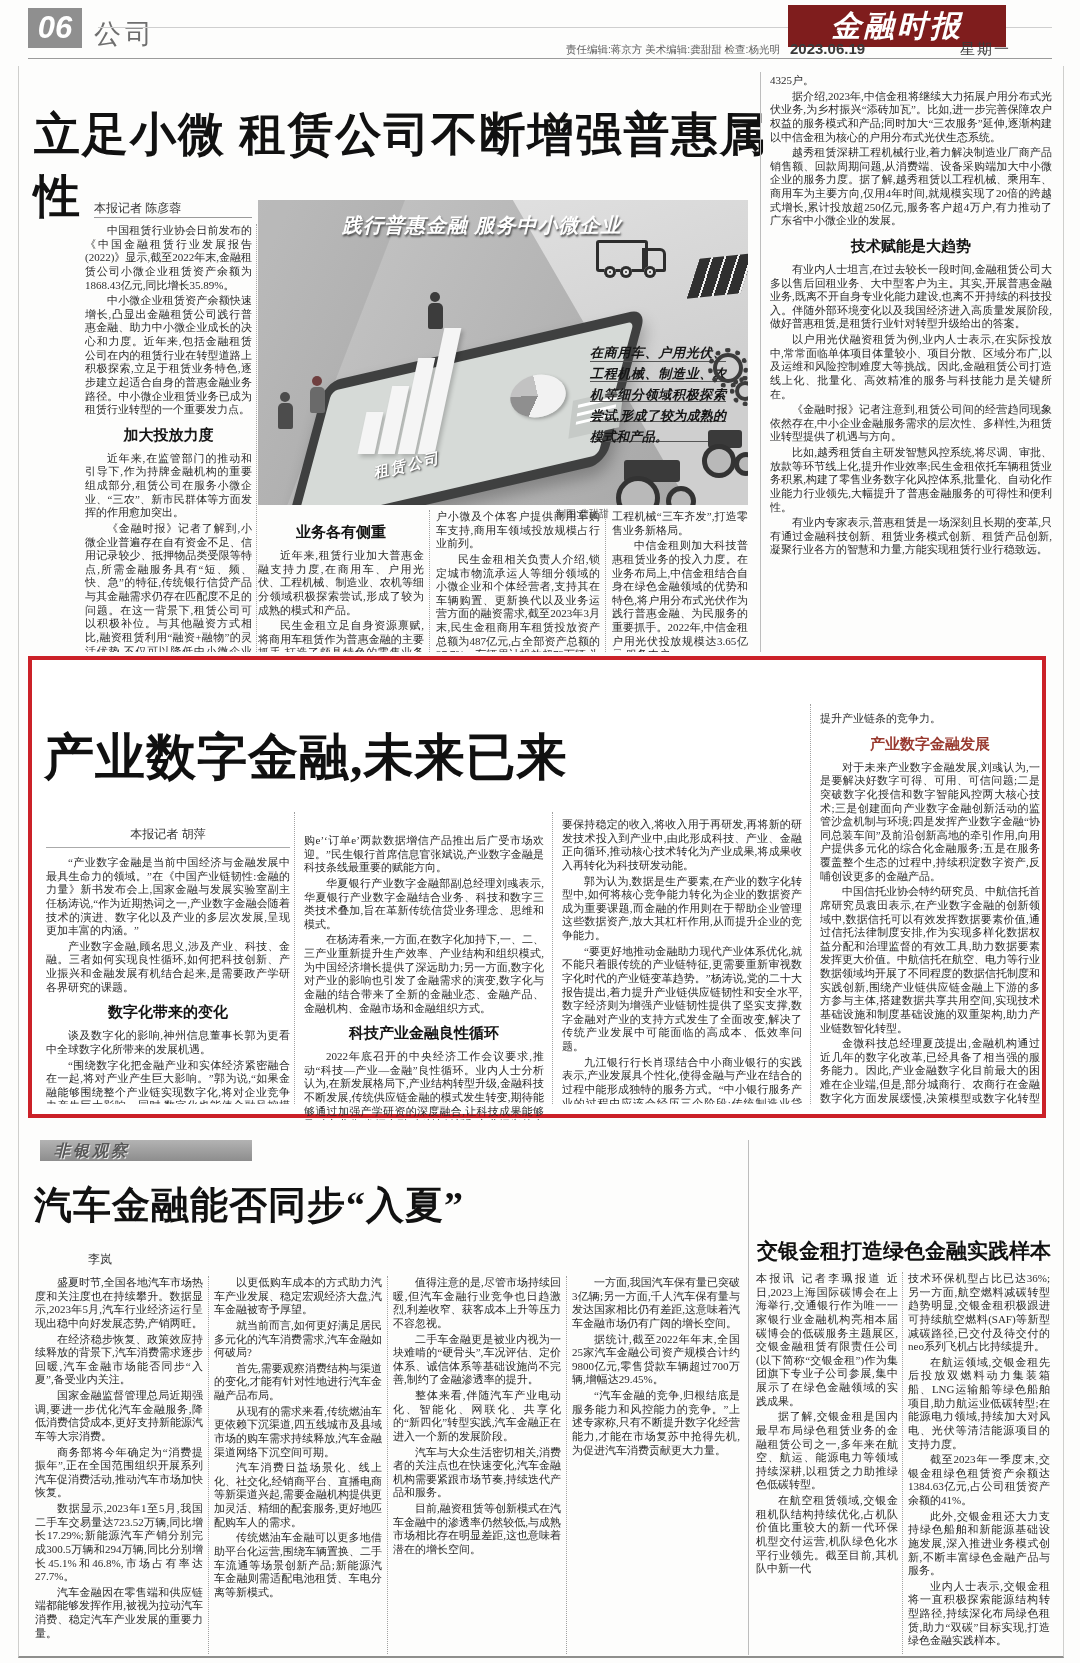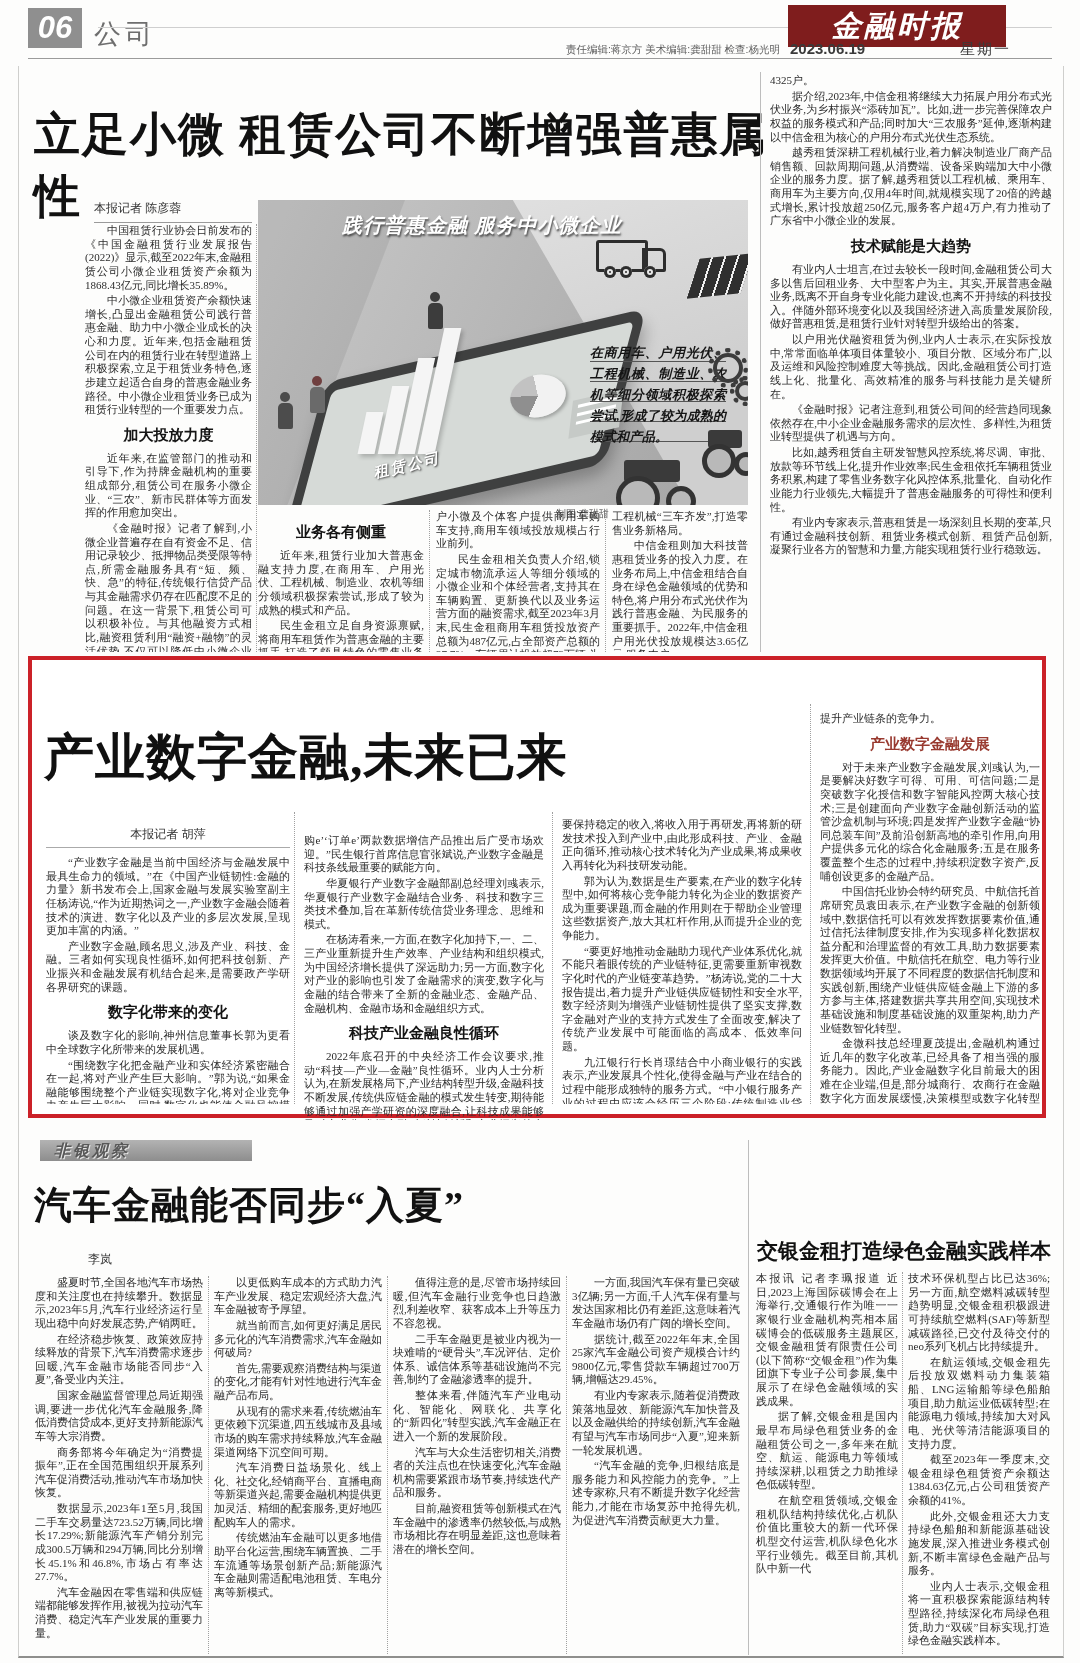--- a/index.html
+++ b/index.html
@@ -24,21 +24,21 @@
   .para{text-indent:2em;text-align:justify;font-size:11px;line-height:1.24;margin:0 0 2px;}
   .para.ni{text-indent:0;}
   .subhead{font:700 15px "Liberation Sans","DejaVu Sans",sans-serif;text-align:center;margin:9px 0 7px;color:#141414;}
   .subhead.red{color:#993a30;}
   .col{position:absolute;overflow:hidden;}
   .vdot{position:absolute;border-left:1px dotted #a0a0a0;}
   .vsol{position:absolute;border-left:1px solid #bdbdbd;}
   
   .lead-headline{left:34px;top:92px;width:740px;font-weight:900;font-size:46px;letter-spacing:2px;color:#111;margin-top:12px;}
   .byline-sm{font:12px "Liberation Sans",sans-serif;color:#333;}
-  .lead-byline{left:94px;top:200px;width:158px;border-bottom:1px solid #9a9a9a;padding-bottom:5px;}
+  .lead-byline{left:94px;top:200px;width:158px;border-bottom:1px solid #9a9a9a;}
   
   .illo{left:258px;top:200px;width:490px;height:305px;overflow:hidden;
         background:linear-gradient(160deg,#e6e6e6 0%,#cfcfcf 70%);}
   .illo-band{position:absolute;inset:0;background:linear-gradient(115deg,#c9c9c9,#a3a3a3);
         clip-path:polygon(0% 0%,52% 0%,88% 100%,0% 100%);}
   .illo-wedge{position:absolute;inset:0;background:rgba(0,0,0,.07);clip-path:polygon(0 0,30% 0,6% 100%,0 100%);}
   .illo-title{position:absolute;left:84px;top:12px;font:italic 900 20px "Liberation Sans",sans-serif;color:#fff;
         text-shadow:1px 2px 2px #4c4c4c;letter-spacing:1px;white-space:nowrap;}
   .tablet{position:absolute;left:42px;top:152px;width:330px;height:142px;background:#3f4040;border-radius:16px;
         transform:rotate(-13deg) skewX(-28deg);box-shadow:6px 10px 14px rgba(0,0,0,.25);}
@@ -245,21 +245,20 @@
       <div class="para">值得注意的是,尽管市场持续回暖,但汽车金融行业竞争也日趋激烈,利差收窄、获客成本上升等压力不容忽视。</div>
       <div class="para">二手车金融更是被业内视为一块难啃的“硬骨头”,车况评估、定价体系、诚信体系等基础设施尚不完善,制约了金融渗透率的提升。</div>
       <div class="para">整体来看,伴随汽车产业电动化、智能化、网联化、共享化的“新四化”转型实践,汽车金融正在进入一个新的发展阶段。</div>
       <div class="para">汽车与大众生活密切相关,消费者的关注点也在快速变化,汽车金融机构需要紧跟市场节奏,持续迭代产品和服务。</div>
       <div class="para">目前,融资租赁等创新模式在汽车金融中的渗透率仍然较低,与成熟市场相比存在明显差距,这也意味着潜在的增长空间。</div>
     </div>
   <div class="vdot" style="left:566px;top:1276px;height:378px;"></div>
   <div class="col" style="left:572px;top:1276px;width:168px;height:378px;">
       <div class="para">一方面,我国汽车保有量已突破3亿辆;另一方面,千人汽车保有量与发达国家相比仍有差距,这意味着汽车金融市场仍有广阔的增长空间。</div>
       <div class="para">据统计,截至2022年年末,全国25家汽车金融公司资产规模合计约9800亿元,零售贷款车辆超过700万辆,增幅达29.45%。</div>
-      <div class="para">有业内专家表示,随着促消费政策落地显效、新能源汽车加快普及以及金融供给的持续创新,汽车金融有望与汽车市场同步“入夏”,迎来新一轮发展机遇。</div>
       <div class="para">“汽车金融的竞争,归根结底是服务能力和风控能力的竞争。”上述专家称,只有不断提升数字化经营能力,才能在市场复苏中抢得先机,为促进汽车消费贡献更大力量。</div>
     </div>
 
   <div class="vsol" style="left:748px;top:1140px;height:515px;"></div>
   <div class="abs br-headline">交银金租打造绿色金融实践样本</div>
   <div class="col" style="left:756px;top:1272px;width:142px;height:382px;">
       <div class="para ni">本报讯 记者李珮报道 近日,2023上海国际碳博会在上海举行,交通银行作为唯一一家银行业金融机构亮相本届碳博会的低碳服务主题展区,交银金融租赁有限责任公司(以下简称“交银金租”)作为集团旗下专业子公司参展,集中展示了在绿色金融领域的实践成果。</div>
       <div class="para">据了解,交银金租是国内最早布局绿色租赁业务的金融租赁公司之一,多年来在航空、航运、能源电力等领域持续深耕,以租赁之力助推绿色低碳转型。</div>
       <div class="para">在航空租赁领域,交银金租机队结构持续优化,占机队价值比重较大的新一代环保机型交付运营,机队绿色化水平行业领先。截至目前,其机队中新一代</div>
     </div>

